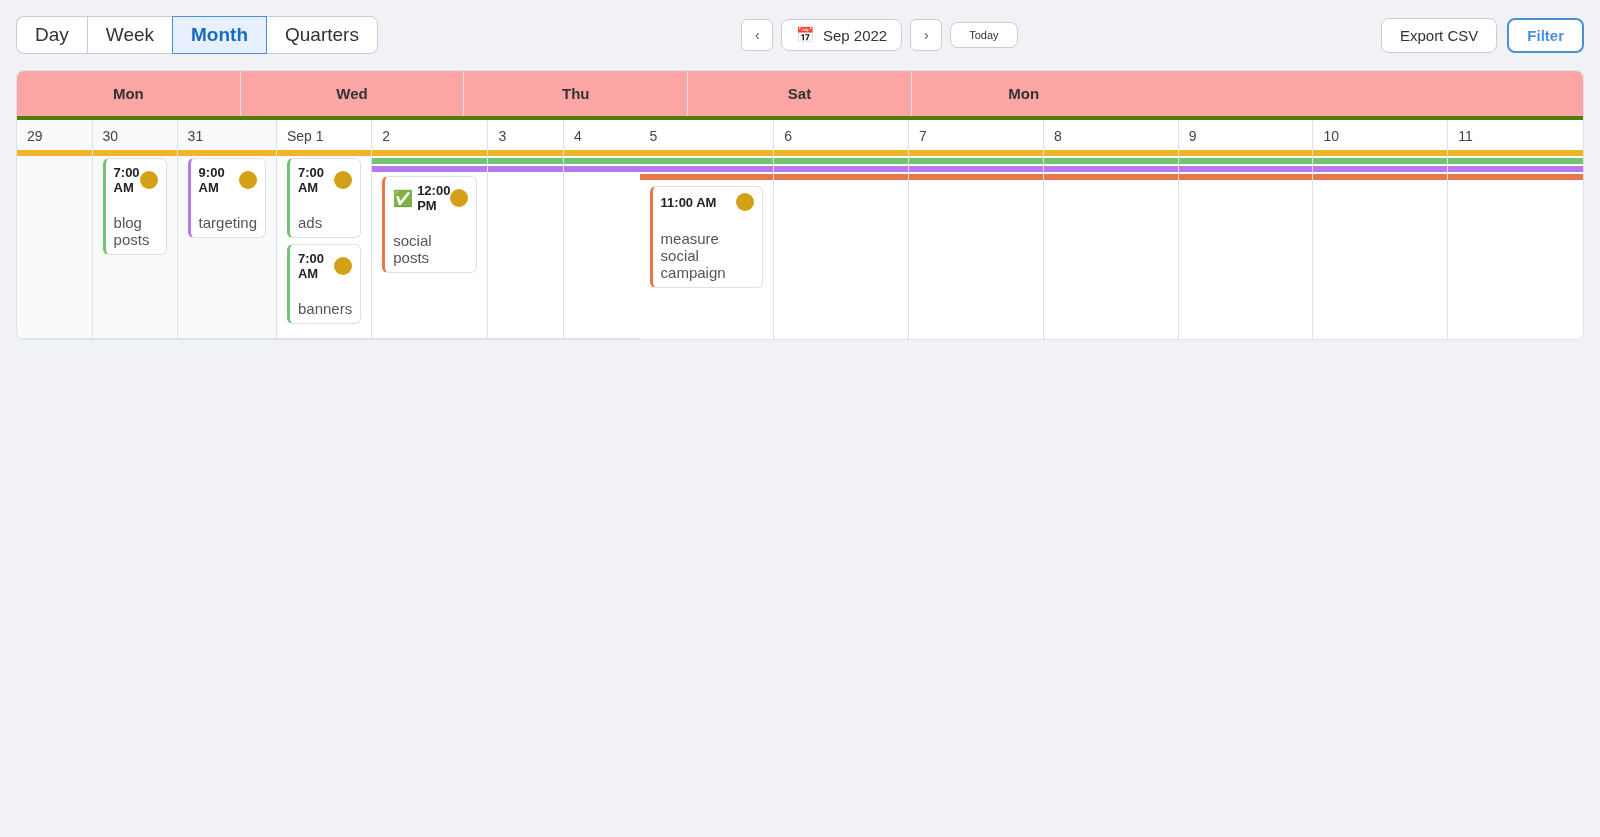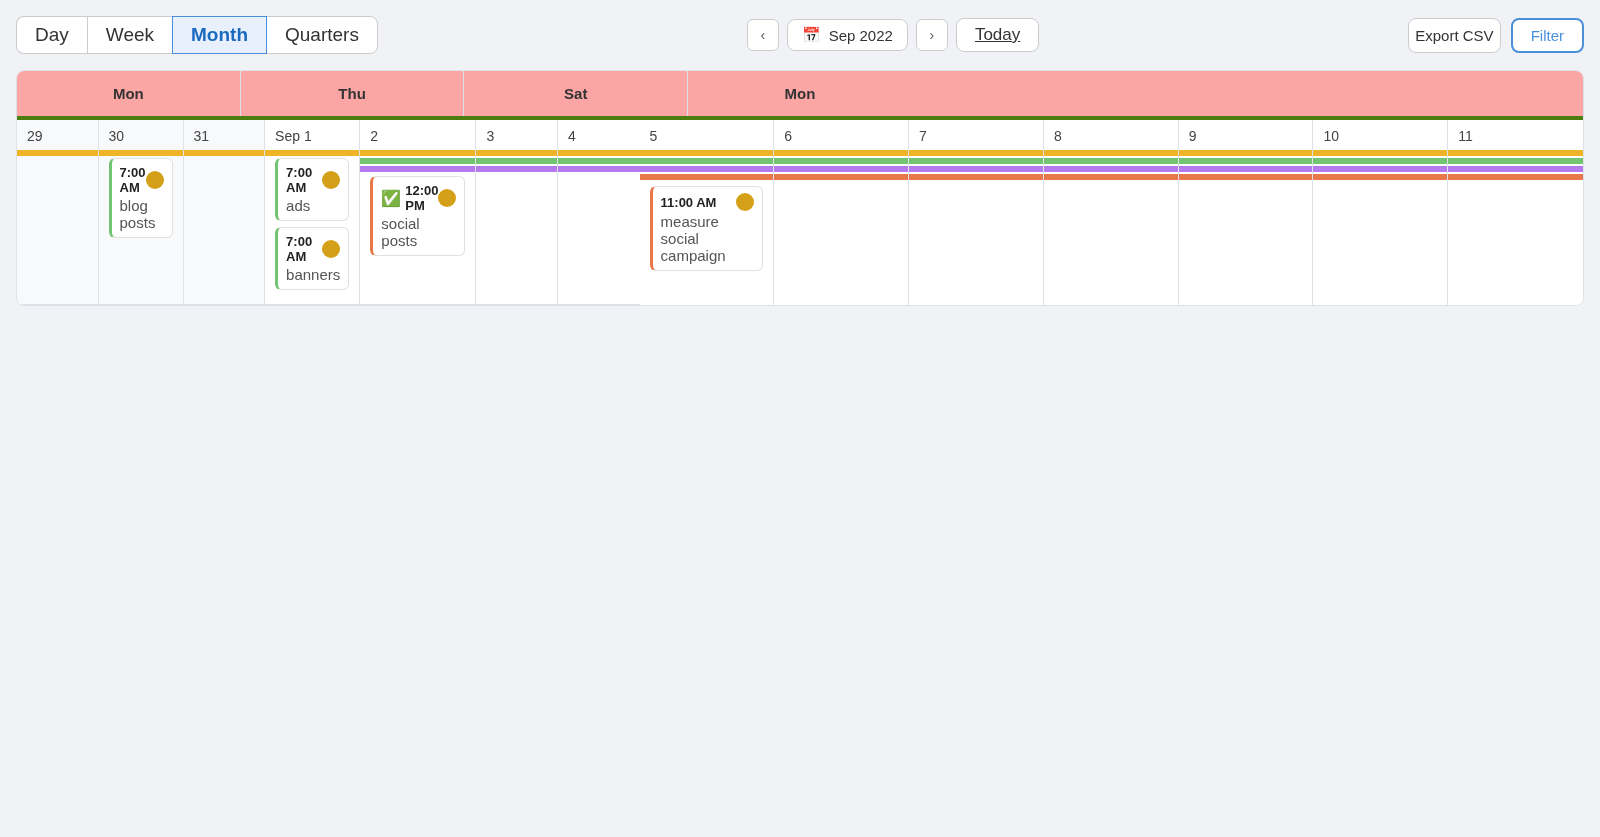--- a/index.html
+++ b/index.html
@@ -67,47 +67,46 @@
       gap: 8px;
       font-size: 15px;
       color: #333;
       font-weight: 500;
     }
     .today-btn {
       background: #fff;
       border: 1px solid #ccc;
       border-radius: 8px;
       padding: 6px 18px;
-      font-size: 17px;
-      cursor: pointer;
-      color: #333;
-      text-decoration: underline;
+      font-size: 11px;
+      cursor: pointer;
+      color: #333;
     }
     .right-actions {
       display: flex;
       gap: 10px;
     }
     .export-btn {
       background: #fff;
       border: 1px solid #ccc;
       border-radius: 8px;
-      padding: 7px 6px;
+      padding: 7px 18px;
       font-size: 15px;
       cursor: pointer;
       color: #333;
     }
     .filter-btn {
       background: #fff;
       border: 2px solid #4a90d9;
       border-radius: 8px;
       padding: 7px 18px;
       font-size: 15px;
       cursor: pointer;
       color: #4a90d9;
-      font-weight: 400;
+      font-weight: 700;
     }
 
     
     .calendar {
       background: #fff;
       border: 1px solid #dde1e8;
       border-radius: 8px;
       overflow: hidden;
     }
     .cal-header {
@@ -159,21 +158,21 @@
 
     
     .event-card {
       background: #fff;
       border: 1px solid #e0e0e0;
       border-radius: 6px;
       padding: 6px 8px;
       margin-bottom: 6px;
       display: flex;
       flex-direction: column;
-      gap: 2px;
+      gap: 19px;
       position: relative;
     }
     .event-card.green-border { border-left: 3px solid #72c472; }
     .event-card.purple-border { border-left: 3px solid #b57bee; }
     .event-card.orange-border { border-left: 3px solid #e8774a; }
 
     .event-time-row {
       display: flex;
       align-items: center;
       justify-content: space-between;
@@ -226,20 +225,21 @@
 
   <div class="right-actions">
     <button class="export-btn">Export CSV</button>
     <button class="filter-btn">Filter</button>
   </div>
 </div>
 
 <div class="calendar">
   <div class="cal-header">
     <div class="cal-header-cell">Mon</div>
+    <div class="cal-header-cell">Wed</div>
     <div class="cal-header-cell">Thu</div>
     <div class="cal-header-cell">Sat</div>
     <div class="cal-header-cell">Mon</div>
   </div>
 
   <div class="cal-body">
 
     <div class="cal-row" style="position:relative;">
 
       <div class="cal-cell other-month">
@@ -256,20 +256,27 @@
             <span class="event-time">7:00 AM</span>
             <span class="event-dot"></span>
           </div>
           <span class="event-name">blog posts</span>
         </div>
       </div>
 
       <div class="cal-cell other-month">
         <span class="date-num">31</span>
         <div style="margin: 0 -10px; height:6px; background:#f0b429; margin-bottom:2px;"></div>
+        <div class="event-card purple-border">
+          <div class="event-time-row">
+            <span class="event-time">9:00 AM</span>
+            <span class="event-dot"></span>
+          </div>
+          <span class="event-name">targeting</span>
+        </div>
       </div>
 
       <div class="cal-cell">
         <span class="date-num">Sep 1</span>
         <div style="margin: 0 -10px; height:6px; background:#f0b429; margin-bottom:2px;"></div>
         <div class="event-card green-border">
           <div class="event-time-row">
             <span class="event-time">7:00 AM</span>
             <span class="event-dot"></span>
           </div>

